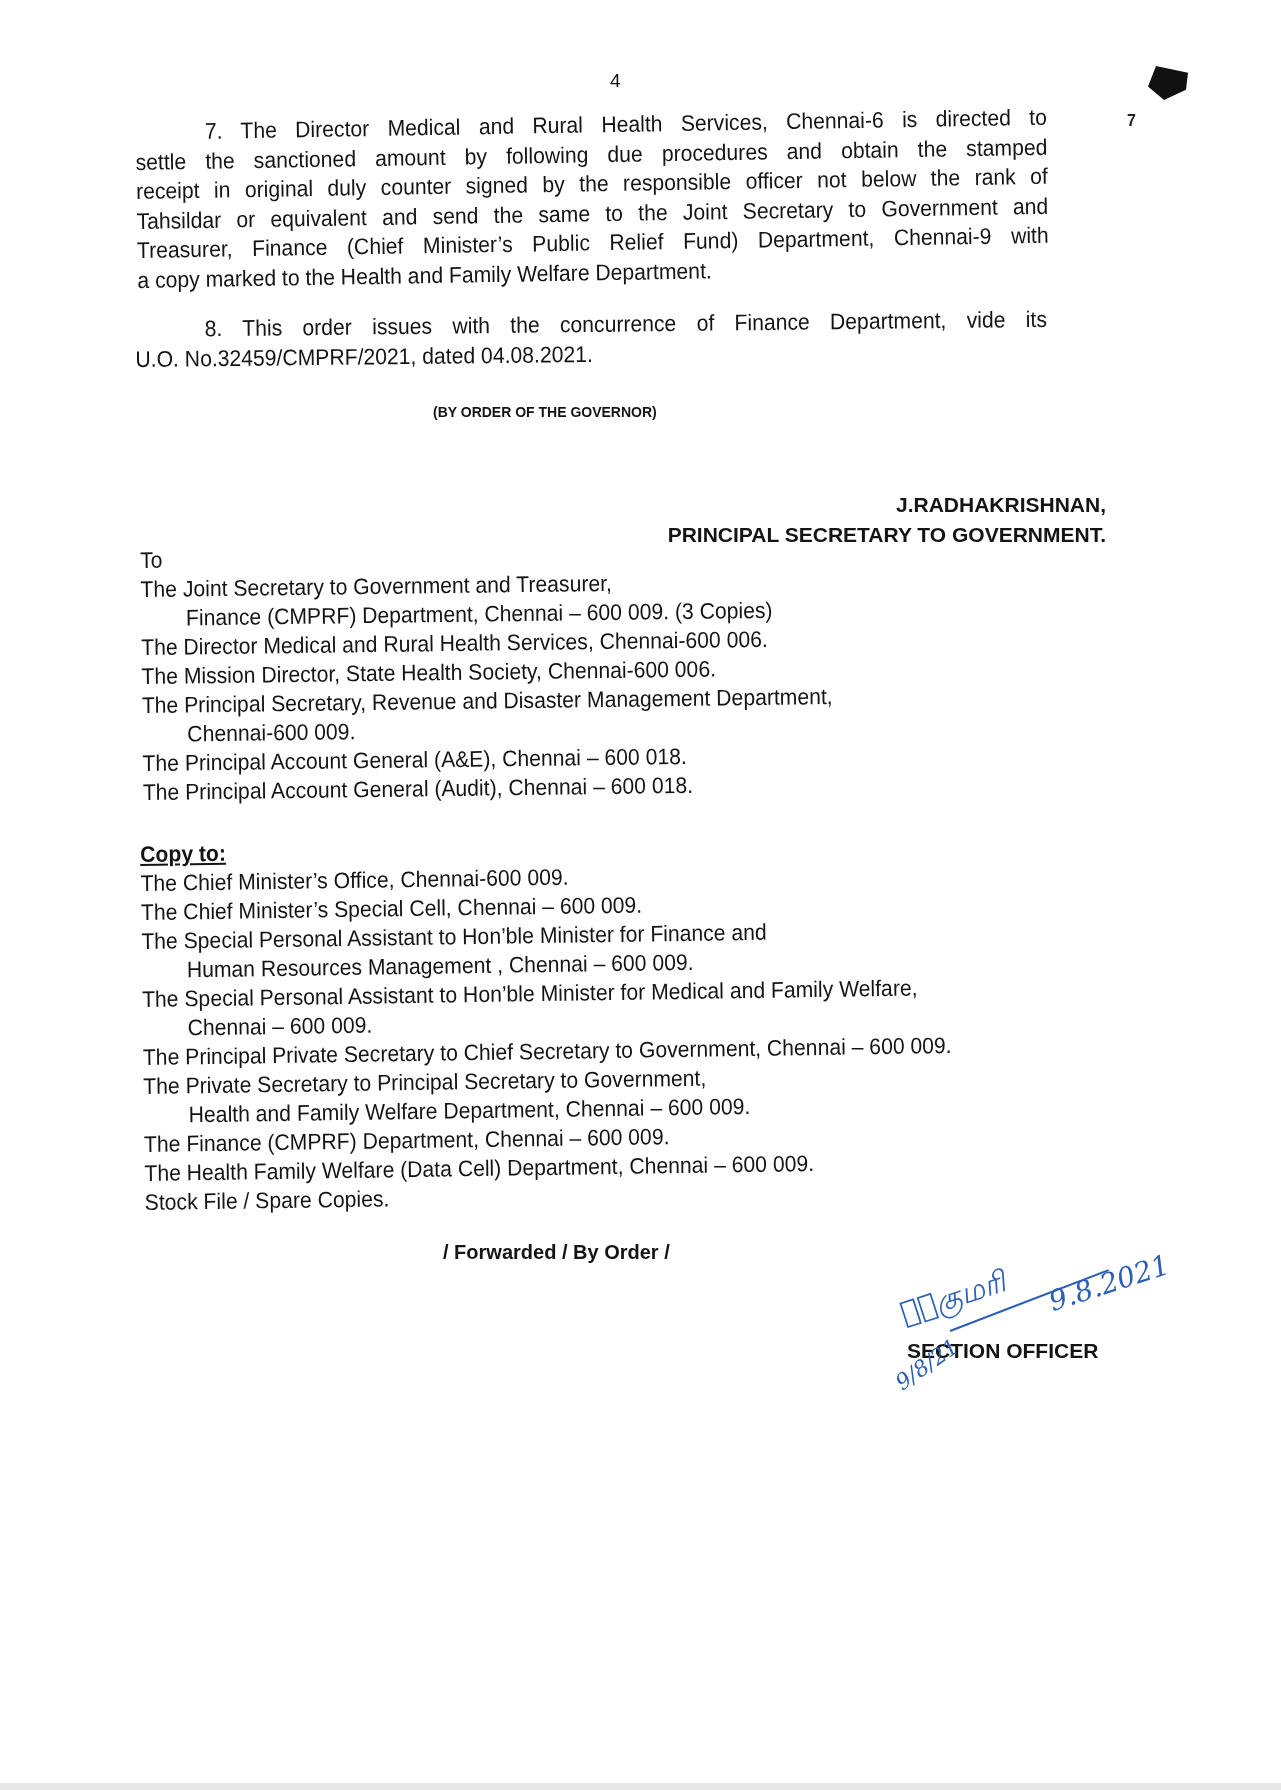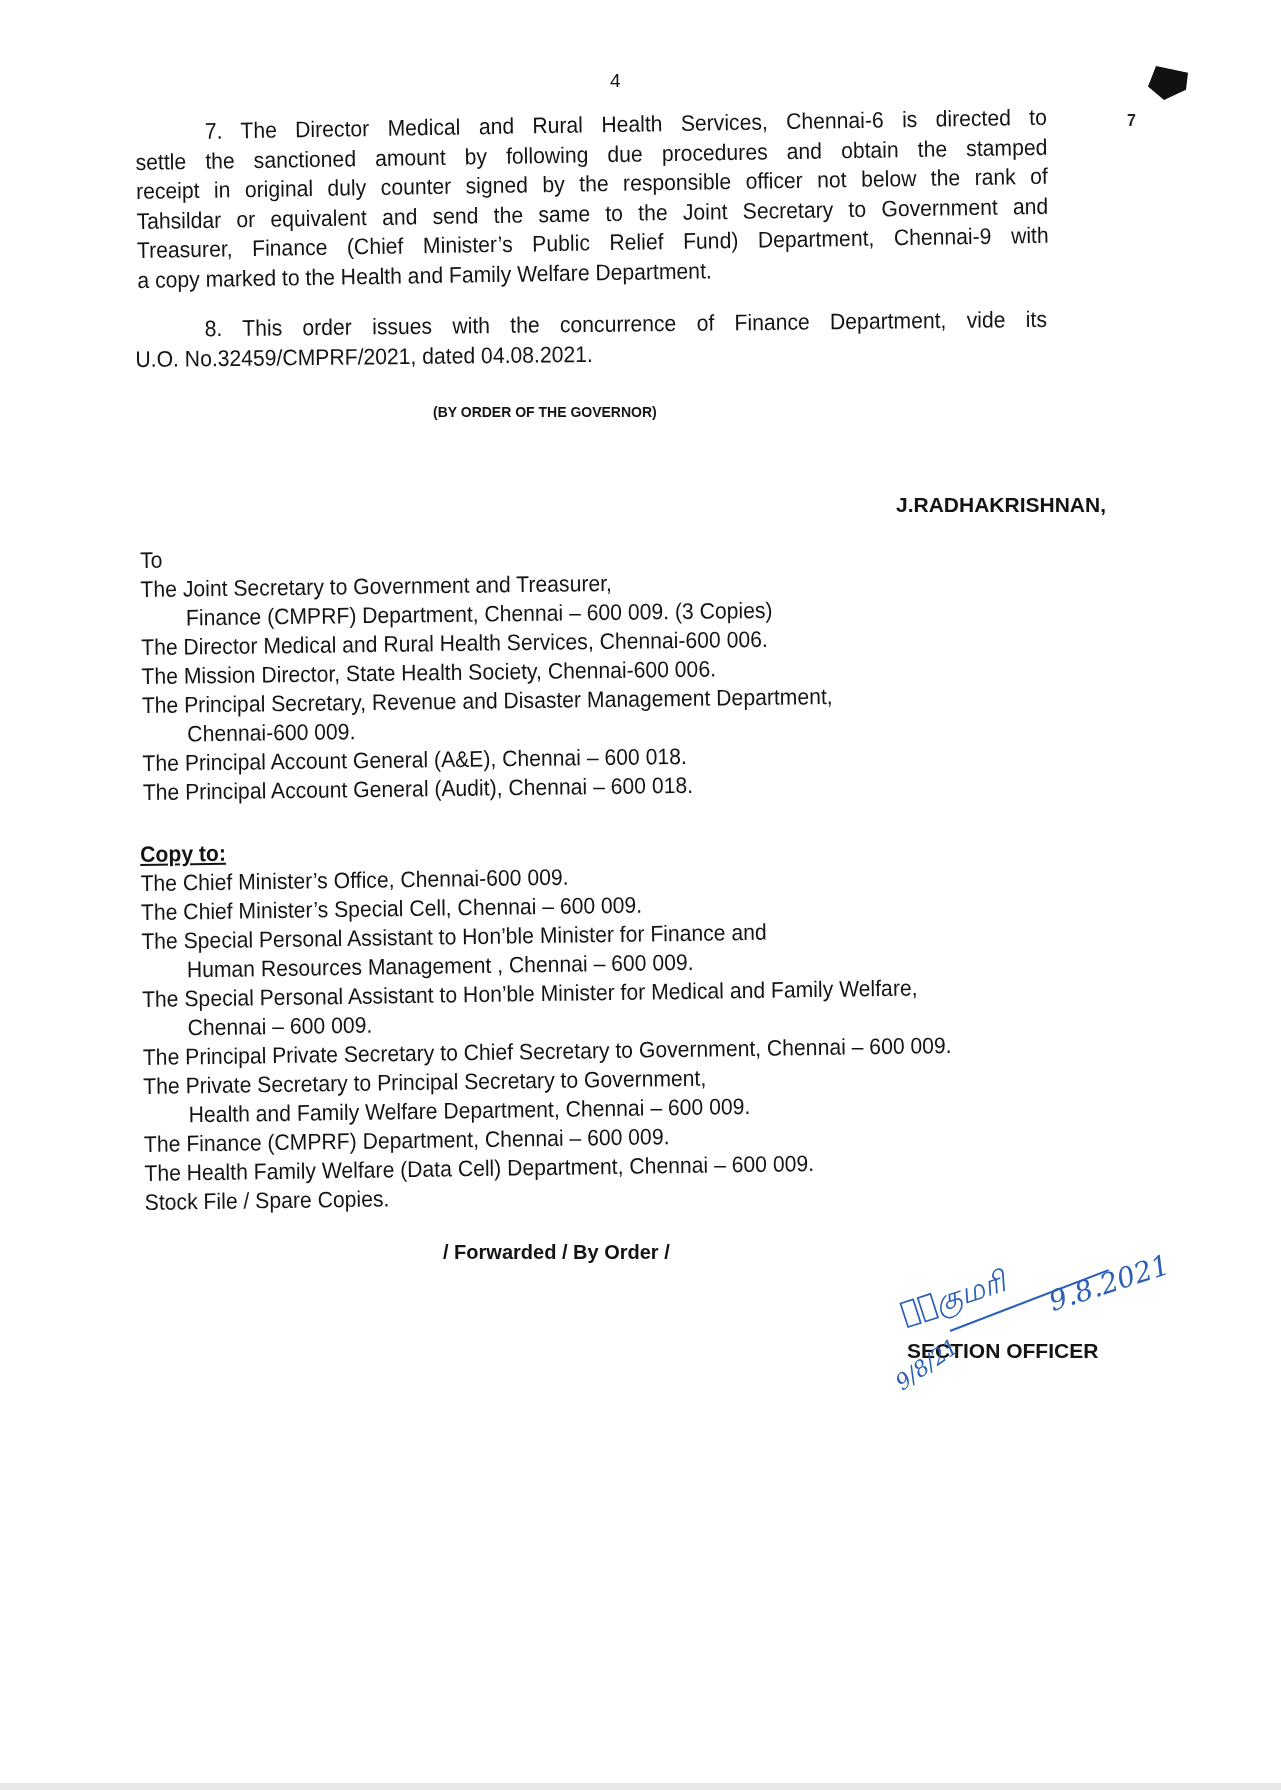--- a/index.html
+++ b/index.html
@@ -55,20 +55,21 @@
 
 <div class="para p8">
   <span class="line j indent">8. This order issues with the concurrence of Finance Department, vide its</span>
   <span class="line">U.O. No.32459/CMPRF/2021, dated 04.08.2021.</span>
 </div>
 
 <div class="bold-center">(BY ORDER OF THE GOVERNOR)</div>
 
 <div class="signatory">
   <div>J.RADHAKRISHNAN,</div>
+  <div>PRINCIPAL SECRETARY TO GOVERNMENT.</div>
 </div>
 
 <div class="list to-list">
   <span class="li">To</span>
   <span class="li">The Joint Secretary to Government and Treasurer,</span>
   <span class="li sub">Finance (CMPRF) Department, Chennai – 600 009. (3 Copies)</span>
   <span class="li">The Director Medical and Rural Health Services, Chennai-600 006.</span>
   <span class="li">The Mission Director, State Health Society, Chennai-600 006.</span>
   <span class="li">The Principal Secretary, Revenue and Disaster Management Department,</span>
   <span class="li sub">Chennai-600 009.</span>

